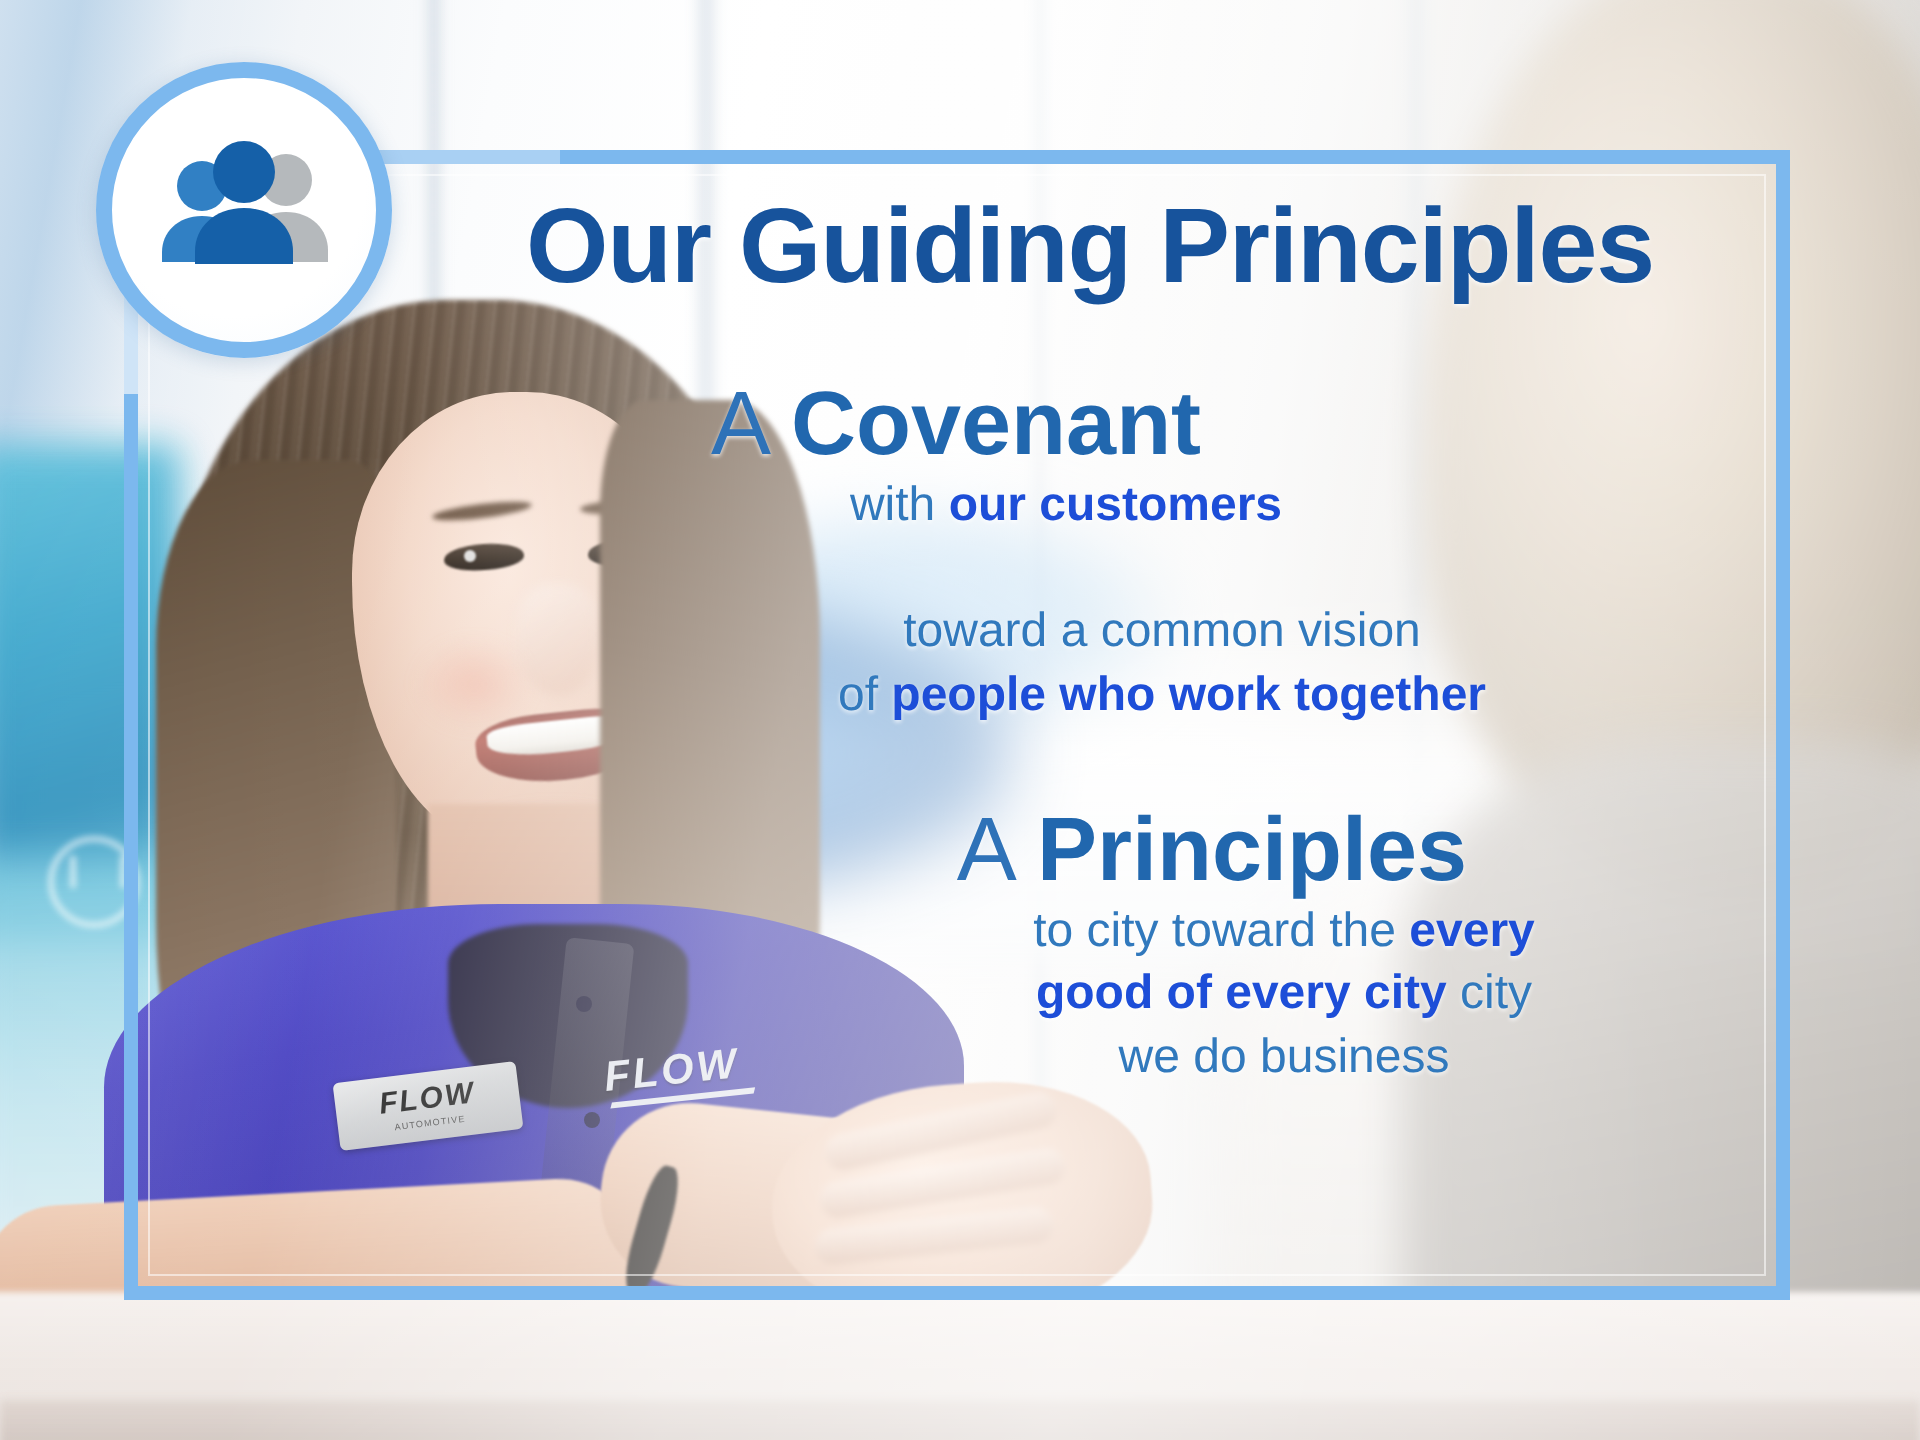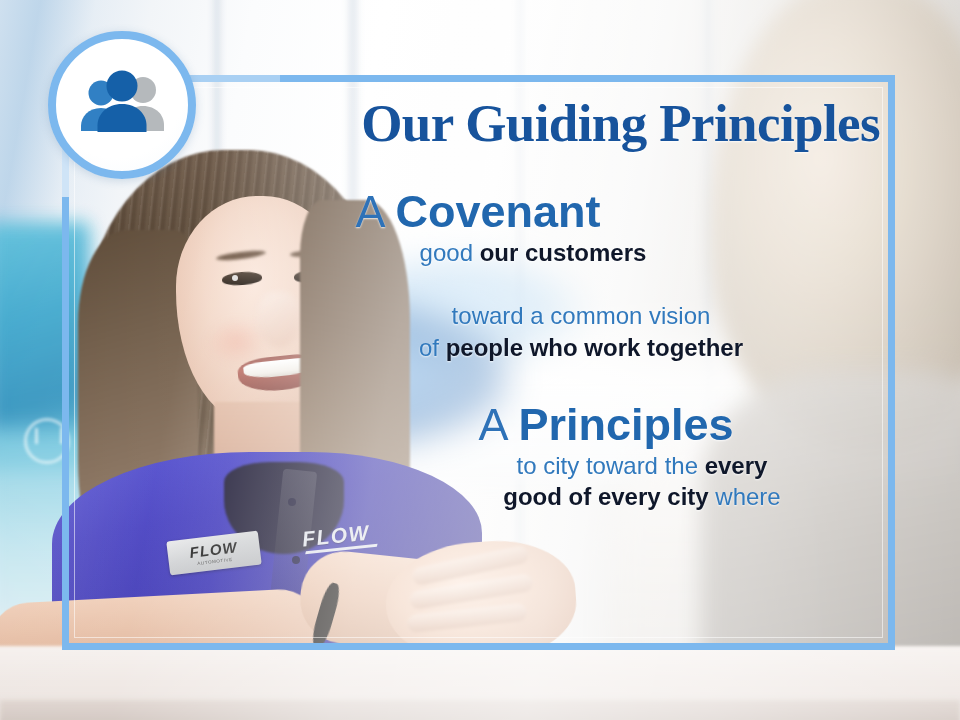--- a/index.html
+++ b/index.html
@@ -440,22 +440,22 @@
     justify-content: center;
     box-shadow: 0 2px 10px rgba(60,110,160,.22);
   }
   .icon-badge svg { display:block; }
 
   
   .title {
     position: absolute;
     left: 210px; top: 96px;
     width: 670px;
-    text-align: right;
-    font-family: Liberation Serif, serif;
+    text-align: center;
+    font-family: Liberation Sans, sans-serif;
     font-weight: 700;
     font-size: 53px;
     line-height: 1.04;
     letter-spacing: -0.6px;
     color: #17539c;
     text-shadow: 0 1px 2px rgba(255,255,255,.85);
   }
 
   .principles {
     position: absolute;
@@ -476,21 +476,21 @@
   .p-head .word { font-weight: 700; color: #2167ae; }
 
   .p-body {
     font-family: "Liberation Sans", sans-serif;
     font-size: 24px;
     line-height: 1.30;
     color: #3179bd;
     font-weight: 400;
     text-shadow: 0 1px 2px rgba(255,255,255,.8);
   }
-  .p-body b { font-weight: 700; color: #0f172a; }
+  .p-body b { font-weight: 700; color: #1d4ed8; }
 
   .a1 { text-align: center; }
   .a1 .p-head { padding-right: 132px; }
   .a1 .p-body { padding-right: 22px; }
 
   .a2 { text-align: center; }
   .a2 .p-head { padding-left: 34px; }
   .a2 .p-body { padding-left: 74px; }
 
   .a3 { text-align: center; }
@@ -597,21 +597,21 @@
   <div class="title">Our Guiding Principles</div>
 
   <div class="principles">
 
     <div class="principle a1">
       <div class="p-head">
         <span class="art">A</span>
         <span class="word"> Covenant</span>
       </div>
       <div class="p-body">
-          <div><span>good </span><b>our customers</b></div>
+          <div><span>with </span><b>our customers</b></div>
         </div>
     </div>
 
     <div class="sp1"></div>
 
     <div class="principle a2">
       <div class="p-body">
           <div><span>toward a common vision</span></div>
           <div><span>of </span><b>people who work together</b></div>
         </div>
@@ -619,19 +619,20 @@
 
     <div class="sp2"></div>
 
     <div class="principle a3">
       <div class="p-head">
         <span class="art">A</span>
         <span class="word"> Principles</span>
       </div>
       <div class="p-body">
           <div><span>to city toward the </span><b>every</b></div>
-          <div><b>good of every city</b><span> where</span></div>
+          <div><b>good of every city</b><span> city</span></div>
+          <div><span>we do business</span></div>
         </div>
     </div>
 
   </div>
 
 </div>
 
 </body></html>

